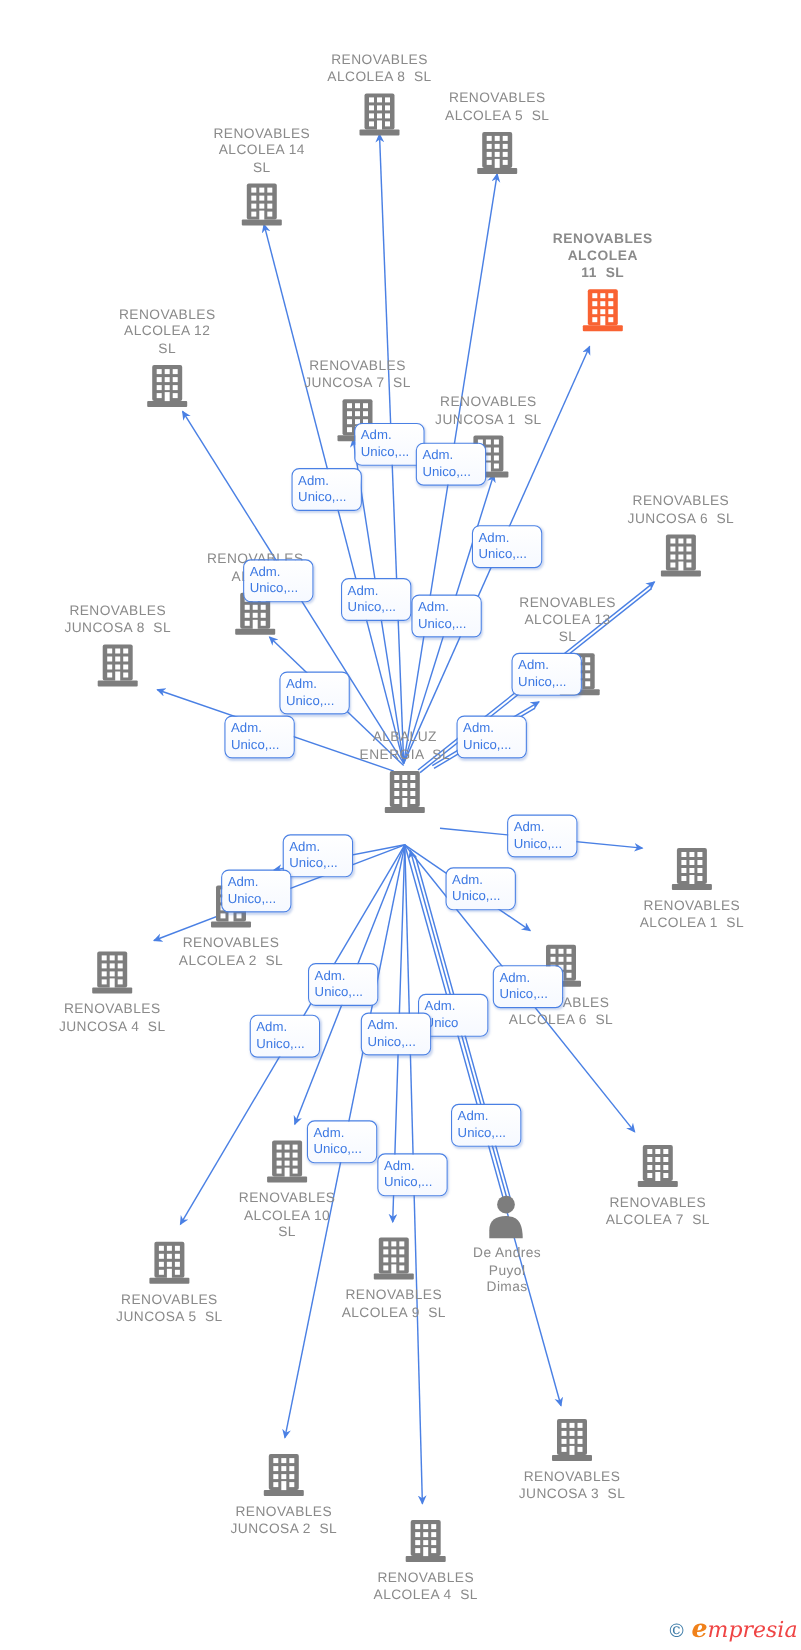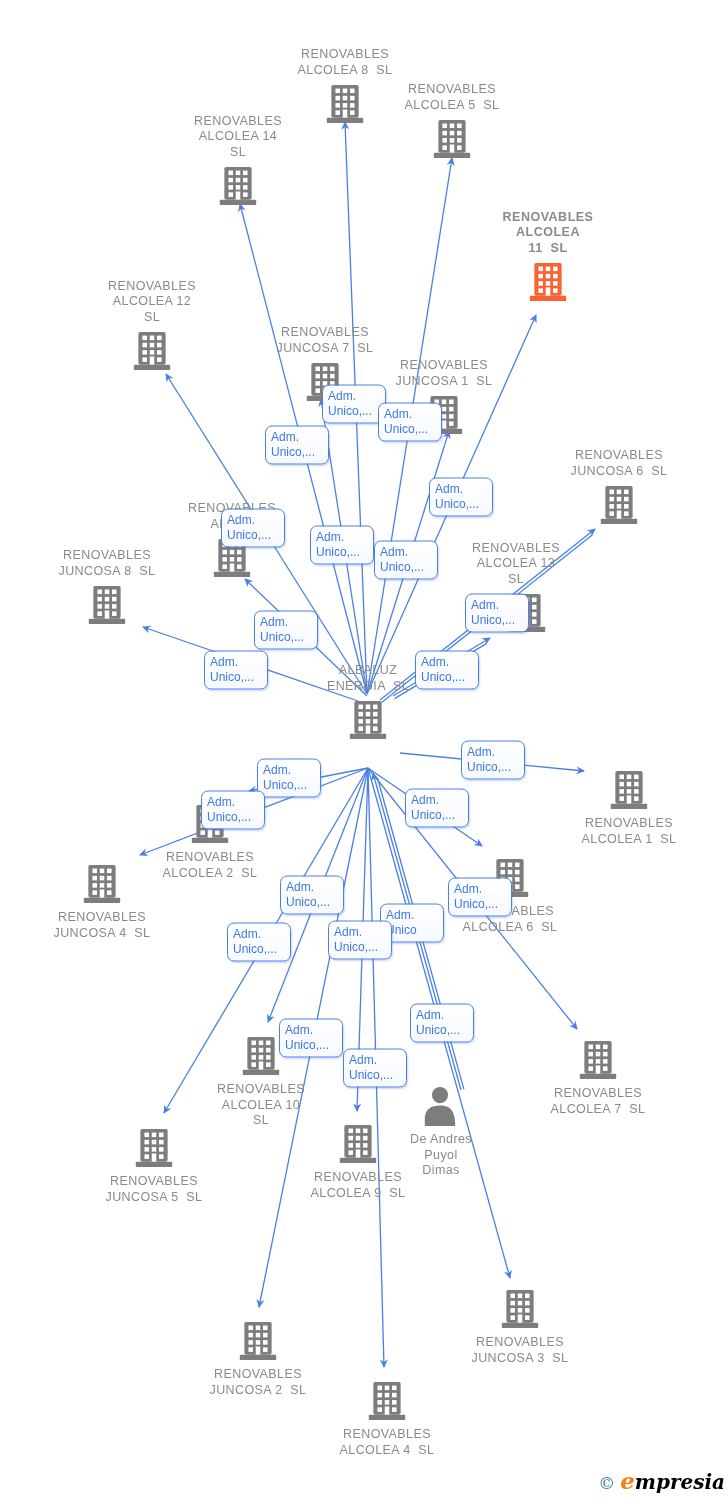--- a/index.html
+++ b/index.html
@@ -45,21 +45,21 @@
   .watermark{
     position:absolute;right:3px;bottom:6px;z-index:4;
     font-family:"DejaVu Serif", serif;
     font-style:italic;
     font-size:20px;
     cursor:pointer;
     user-select:none;
   }
   .watermark .copy{font-style:normal;color:#3E7CA8;font-size:17px;margin-right:5px;}
   .watermark .brand-e{color:#F0811A;font-size:23px;font-weight:700;}
-  .watermark .brand-rest{color:#000000;font-weight:700;}
+  .watermark .brand-rest{color:#ef4444;font-weight:400;}
 </style>
 </head>
 <body>
 
 <div class="canvas">
 
   <svg class="edges" width="728" height="1500">
     <defs>
       <marker id="arrow" markerWidth="11" markerHeight="9" refX="7.5" refY="4" orient="auto" markerUnits="userSpaceOnUse">
         <path d="M0,0 L8.5,4 L0,8 L2.6,4 Z" fill="#4A80E4"></path>
@@ -526,21 +526,21 @@
             <rect x="19.5" y="20" width="5" height="5"></rect>
             <rect x="27.5" y="20" width="5" height="5"></rect>
         <rect x="11.5" y="28" width="5" height="5"></rect>
             <rect x="27.5" y="28" width="5" height="5"></rect>
         <rect x="19.5" y="27" width="5" height="9"></rect>
       </g>
     </svg>
         <div class="nlabel below">RENOVABLES
 ALCOLEA 7  SL</div>
       </div>
-      <div class="node person" style="left: 421px; top: 1086px;">
+      <div class="node person" style="left: 441px; top: 1086px;">
         <svg viewBox="0 0 40 42" width="38" height="40" class="icon">
       <g fill="currentColor">
         <circle cx="20" cy="9.5" r="8.5"></circle>
         <path d="M4,42 L4,34 C4,25 10,20.5 20,20.5 C30,20.5 36,25 36,42 Z"></path>
       </g>
     </svg>
         <div class="nlabel below">De Andres
 Puyol
 Dimas</div>
       </div>

